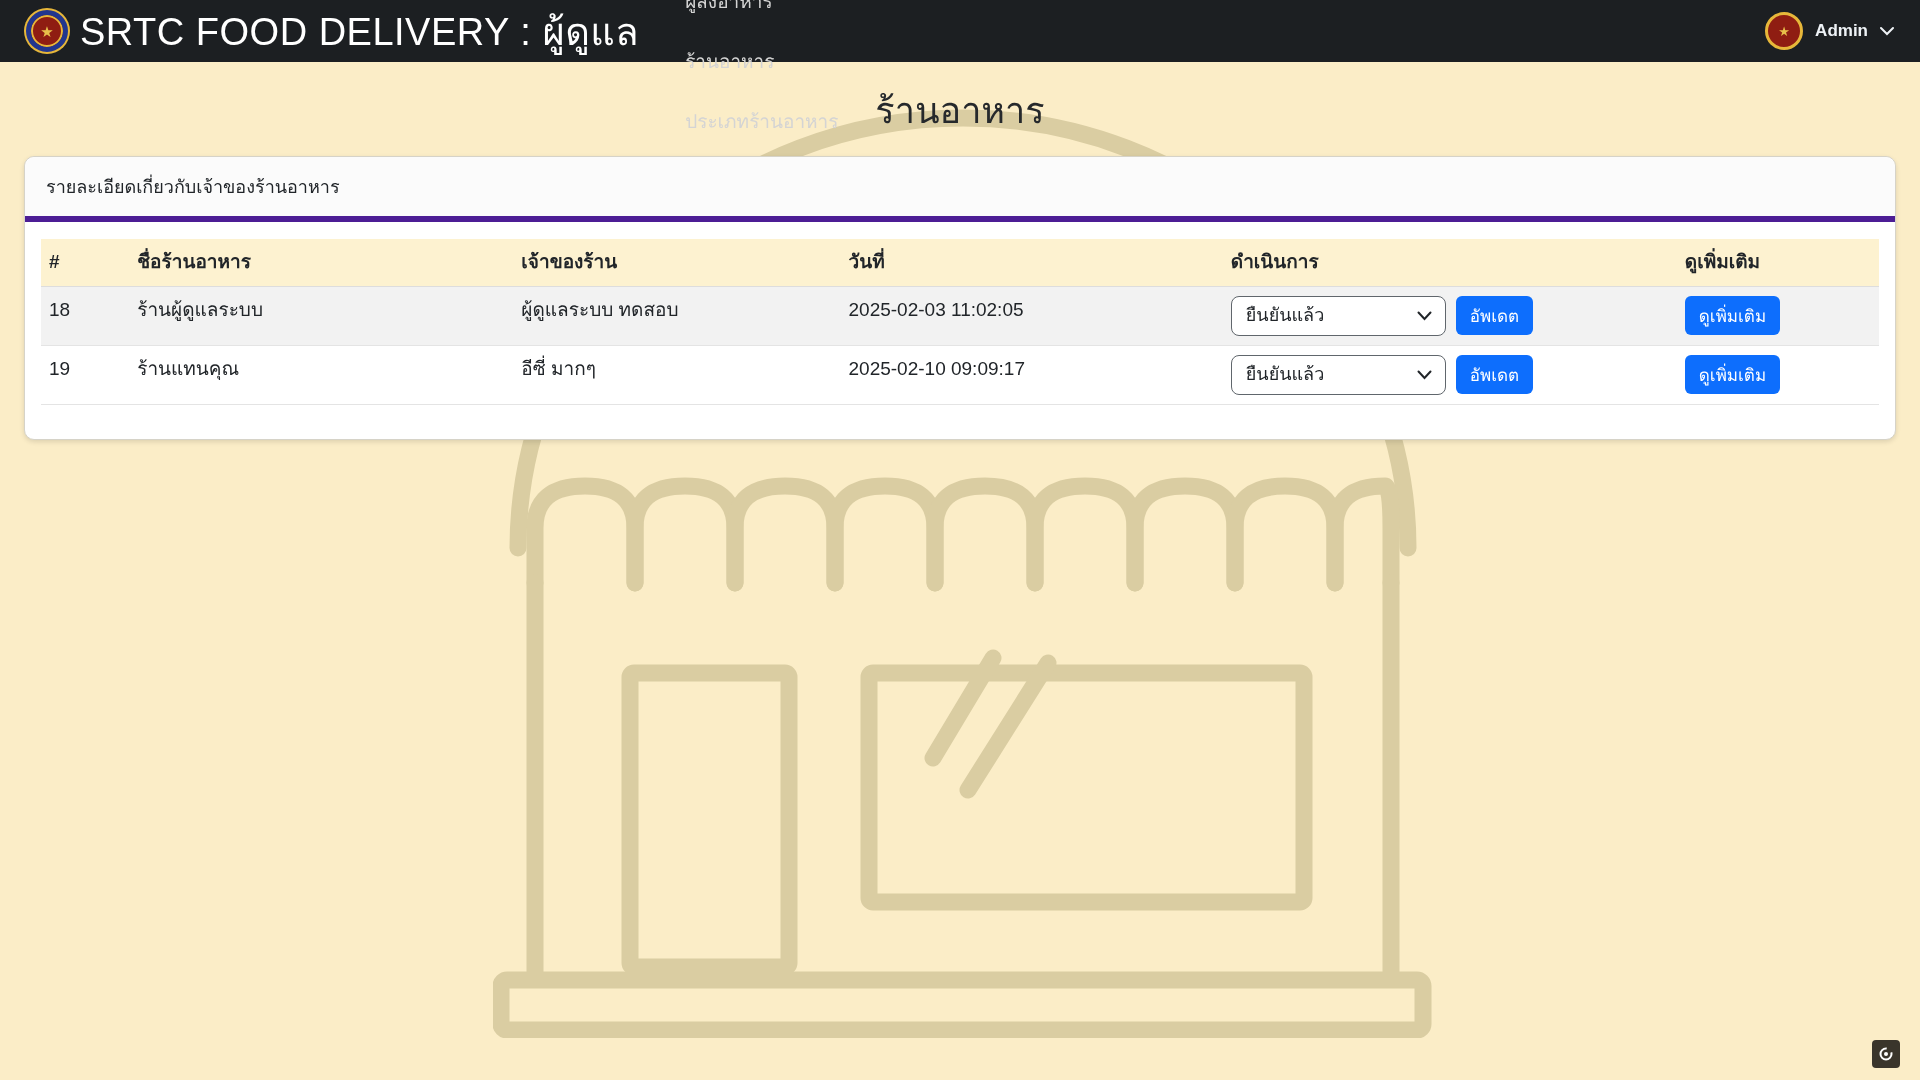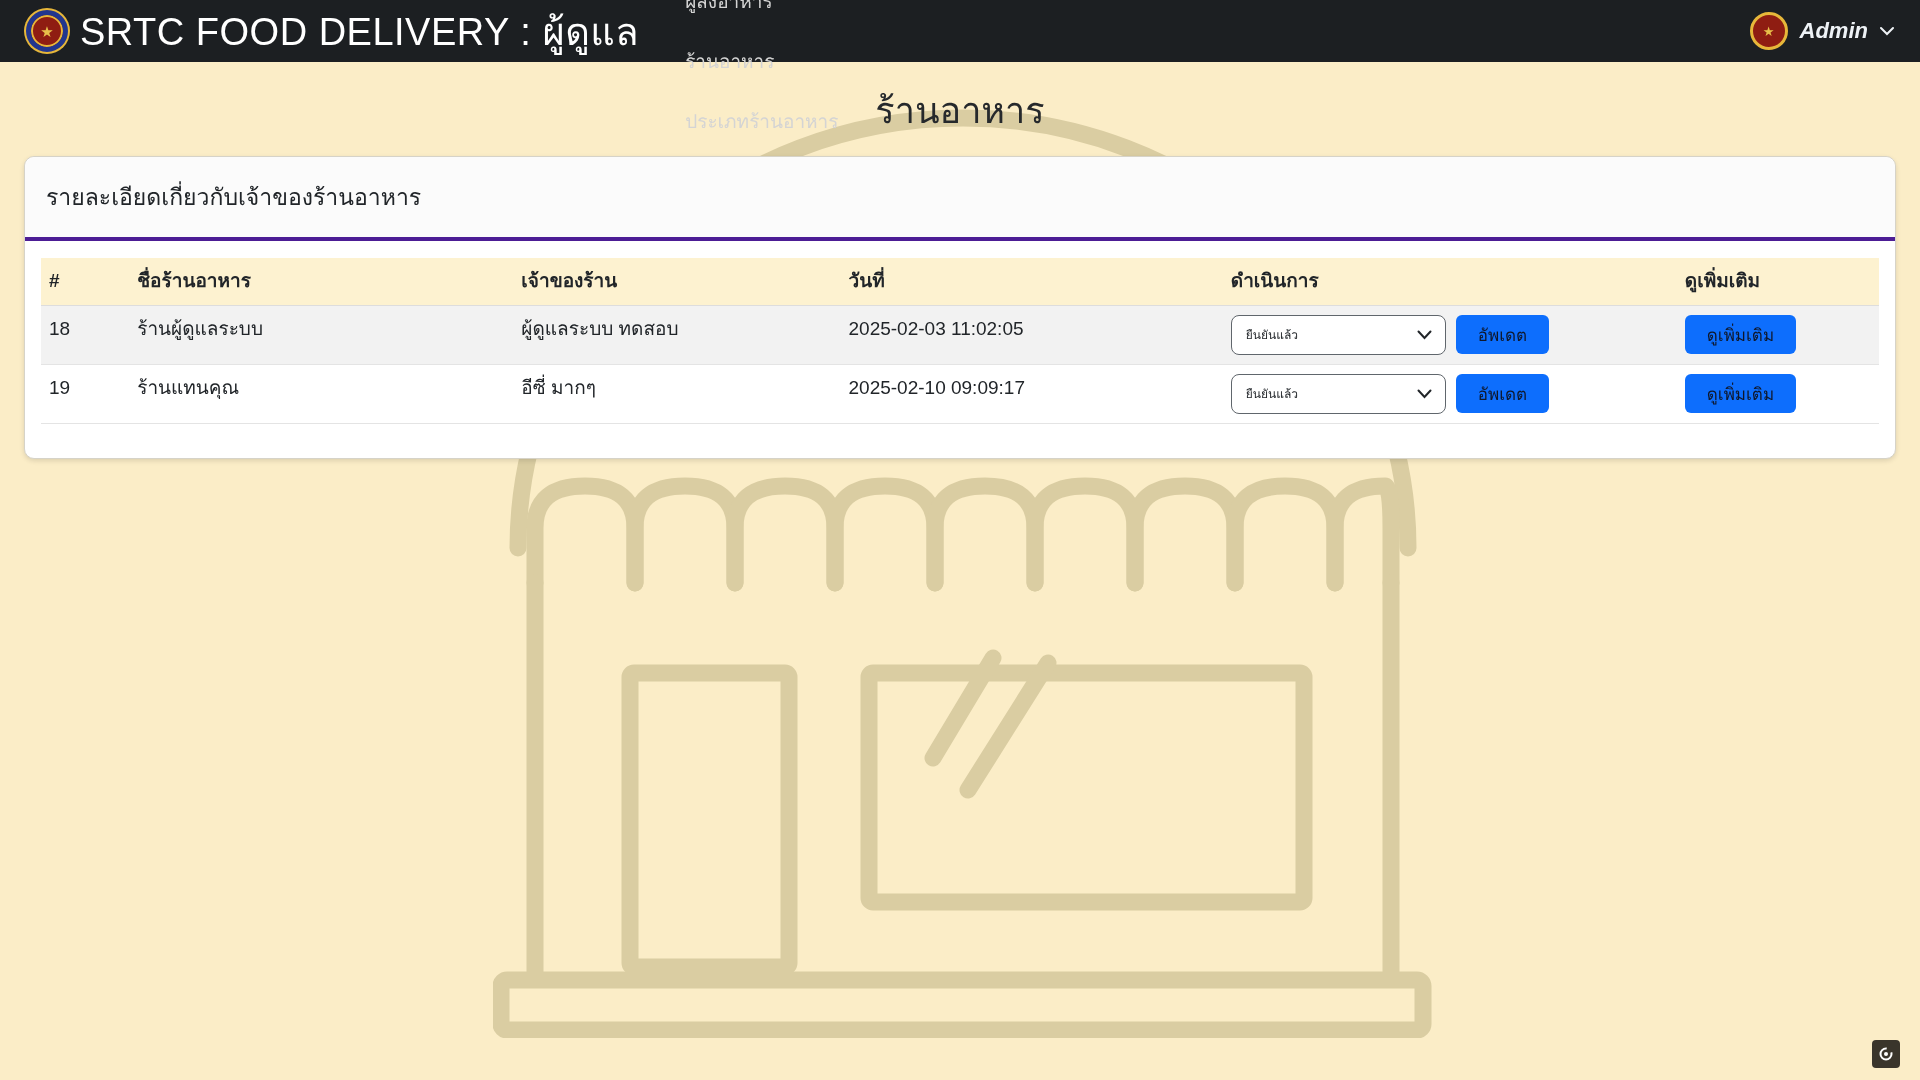--- a/index.html
+++ b/index.html
@@ -15,53 +15,53 @@
     border:5px solid #22368e; box-shadow:0 0 0 2px #e7b73a, inset 0 0 0 2px #e7b73a;
     display:flex; align-items:center; justify-content:center; flex:0 0 auto; }
   .logo .glyph { color:#e8c04a; font-size:15px; line-height:1; }
   .brand-text { font-size:38px; font-weight:400; letter-spacing:.5px; white-space:nowrap; }
   .nav-items { display:flex; list-style:none; margin-left:30px; gap:10px;flex-direction:column; }
   .nav-items li { padding:10px 16px; font-size:19px; color:#d4d4d4; cursor:pointer; white-space:nowrap; }
   .user-menu { margin-left:auto; display:flex; align-items:center; gap:12px; cursor:pointer; }
   .avatar { width:38px; height:38px; border-radius:50%; background:#8f1d12;
     border:3px solid #e7b73a; display:flex; align-items:center; justify-content:center; }
   .avatar .glyph { color:#e8c04a; font-size:13px; line-height:1; }
-  .user-name { font-size:22px; font-weight:700; color:#eef2f6;font-style:italic; }
+  .user-name { font-size:17px; font-weight:700; color:#eef2f6; }
   .caret svg { display:block; }
 
   
   .watermark { position:absolute; left:493px; top:78px; z-index:0; }
 
   
   .page-title { position:relative; z-index:1; text-align:center; margin-top:20px;
     font-size:36px; font-weight:500; color:#26292c; }
 
   .card { position:relative; z-index:2; margin:17px 24px 0 24px; background:#ffffff;
     border:1px solid #d6d3c8; border-radius:10px;
     box-shadow:0 2px 5px rgba(0,0,0,.12); overflow:hidden; }
-  .card-header { background:#fbfbfb; border-bottom:4px solid #4c1d95;
-    padding:22px 21px; font-size:23px; color:#212529; border-radius:10px 10px 0 0; }
+  .card-header { background:#fbfbfb; border-bottom:6px solid #4c1d95;
+    padding:15px 21px; font-size:18px; color:#212529; border-radius:10px 10px 0 0; }
   .card-body { padding:17px 16px 34px 16px; }
 
   table { width:100%; border-collapse:collapse; table-layout:fixed; }
   th, td { text-align:left; padding:9px 8px; font-size:19px; color:#212529;
     vertical-align:top; line-height:1.5; overflow:hidden; white-space:nowrap; }
   thead th { background:#fdf2d0; font-weight:700; height:46px; vertical-align:middle;
     border-bottom:1px solid #ddd; }
   tbody tr { border-bottom:1px solid #e4e4e4;margin-left:28px; }
   tbody tr:nth-child(odd) { background:#f2f2f2; }
   .col-id { width:4.8%; } .col-name { width:20.9%; } .col-owner { width:17.8%; }
   .col-date { width:20.8%; } .col-actions { width:24.7%; } .col-more { width:11%; }
 
   .actions-cell { display:flex; align-items:center; gap:10px; }
   .status-select { width:215px; height:40px; background:#fff; border:1px solid #60666c;
     border-radius:8px; display:flex; align-items:center; justify-content:space-between;
-    padding:0 13px 0 14px; font-size:12px; color:#212529; cursor:pointer; }
-  .btn { background:#0d6efd; color:#0f172a; border:none; border-radius:6px;
-    font-size:17px; padding:6px 22px; cursor:pointer;
+    padding:0 13px 0 14px; font-size:18px; color:#212529; cursor:pointer; }
+  .btn { background:#0d6efd; color:#ffffff; border:none; border-radius:6px;
+    font-size:17px; padding:6px 14px; cursor:pointer;
     font-family:"Liberation Sans","DejaVu Sans",sans-serif; }
 
   .corner-widget { position:absolute; right:20px; bottom:12px; width:28px; height:28px;
     background:#3a352b; border-radius:4px; display:flex; align-items:center;
     justify-content:center; z-index:6; cursor:pointer; }
 </style>
 </head>
 <body>
 
 <svg class="watermark" width="940" height="960" viewBox="0 0 940 960" fill="none" stroke="#dacda2" stroke-width="17" stroke-linecap="round" stroke-linejoin="round">

